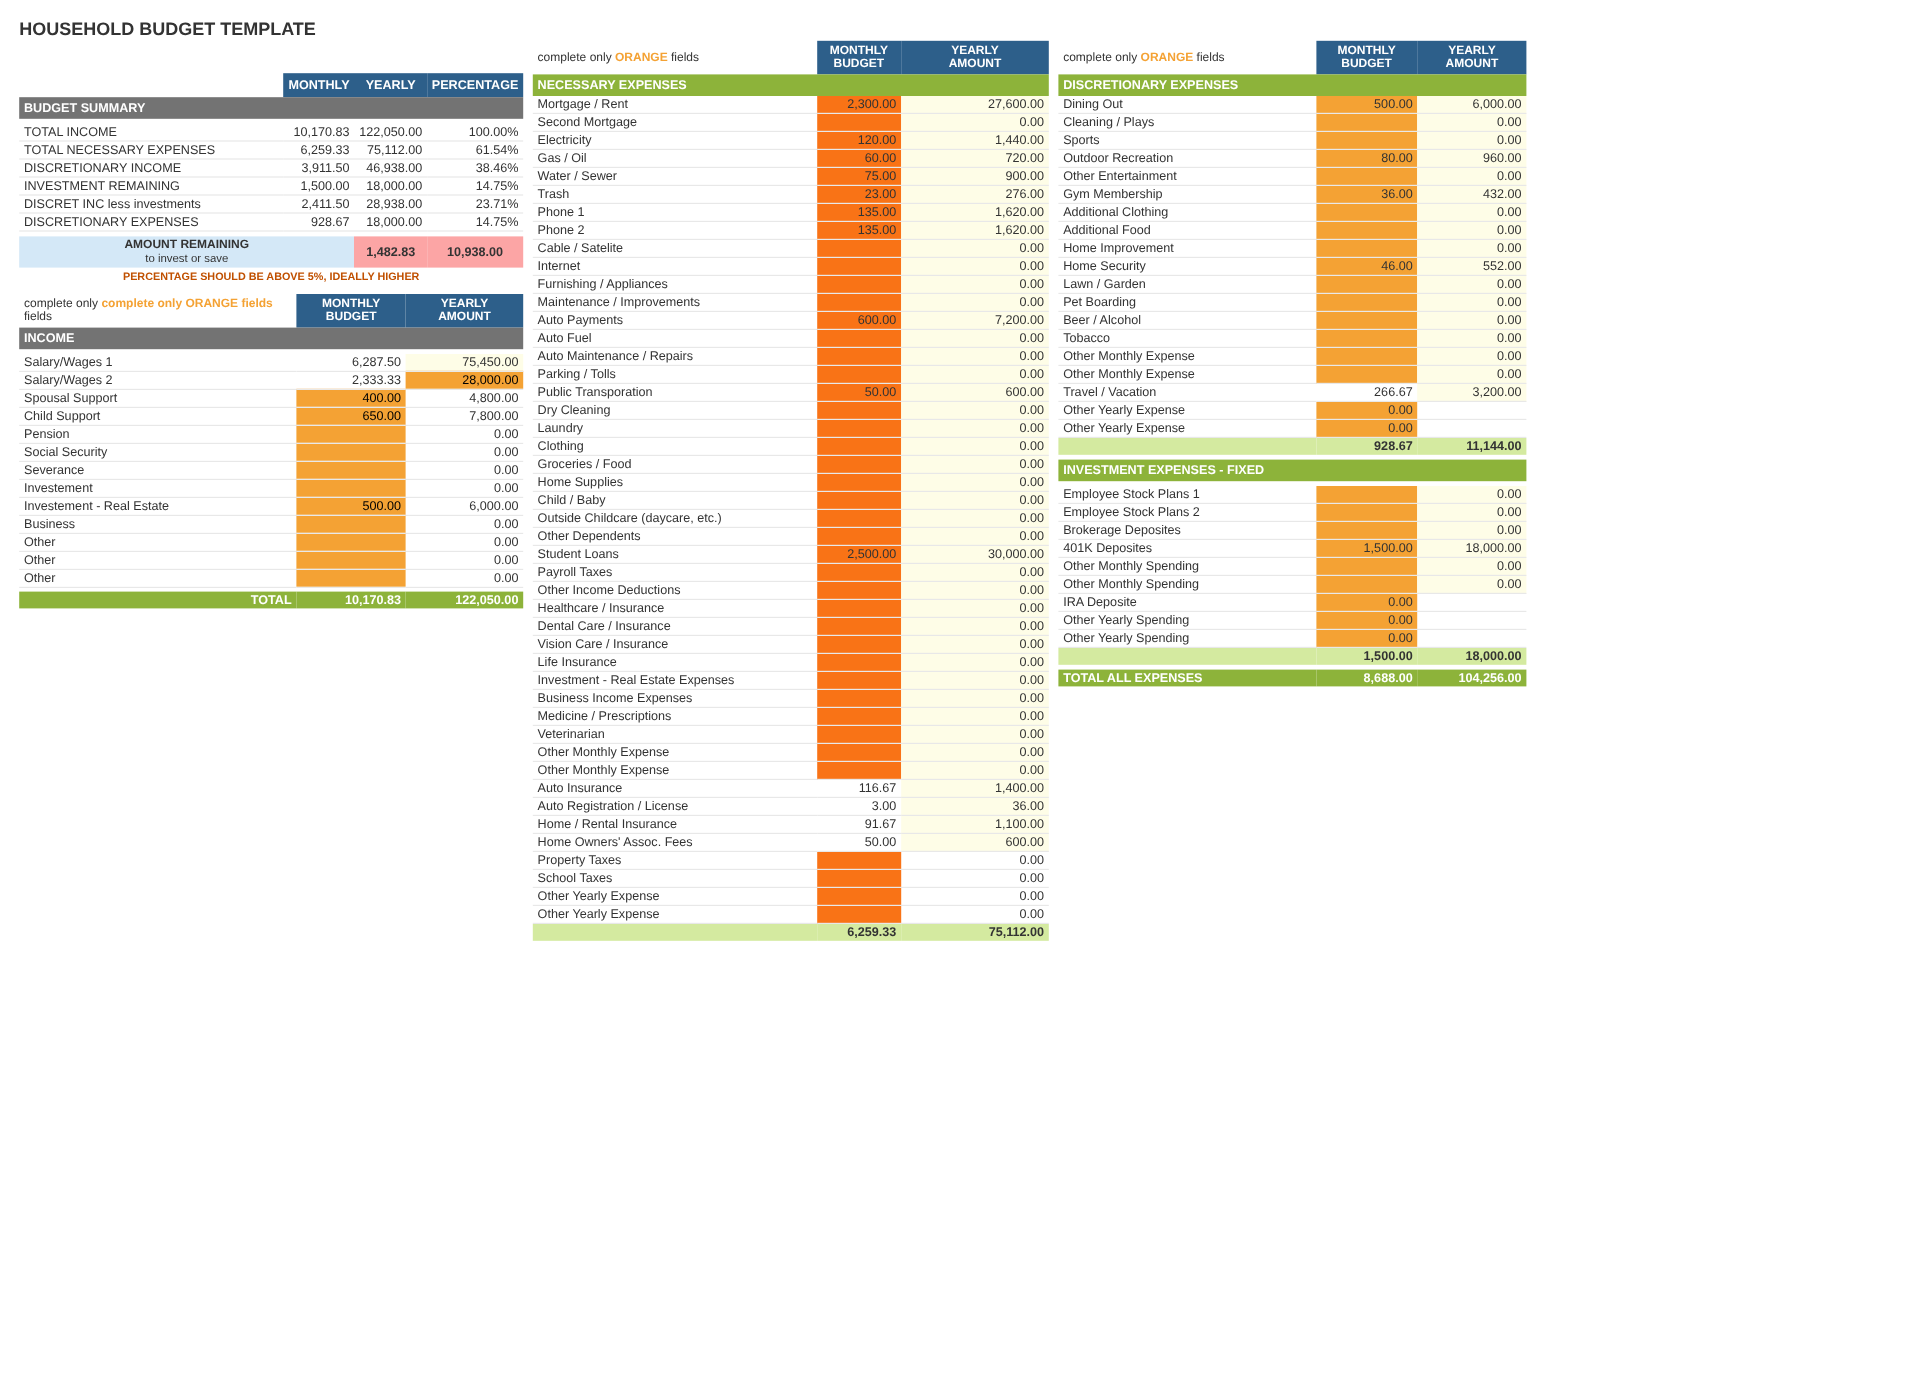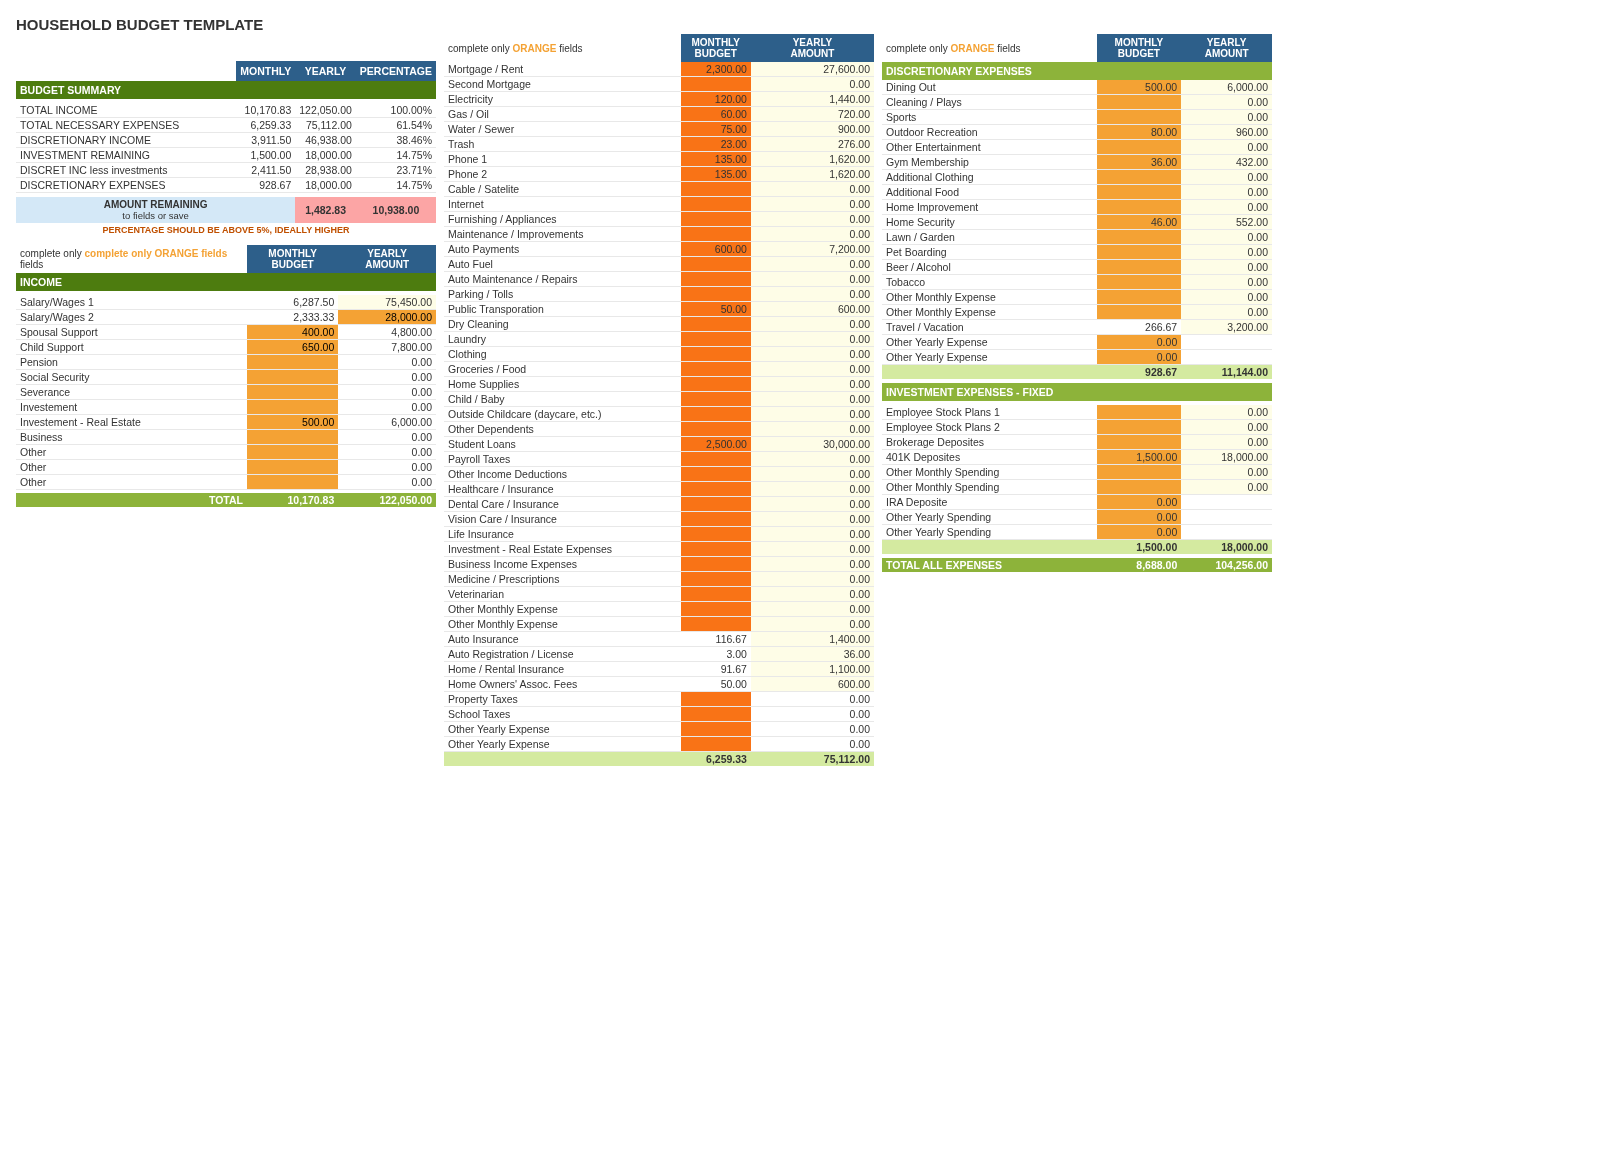--- a/index.html
+++ b/index.html
@@ -35,21 +35,21 @@
       background: #2d5f8a;
       color: #fff;
       text-align: center;
       font-weight: bold;
       padding: 4px 4px;
     }
     .hdr-row th.label-col { background: #fff; }
 
     
     .section-hdr td {
-      background: #4d7c0f;
+      background: #737373;
       color: #fff;
       font-weight: bold;
       padding: 3px 4px;
     }
     .section-hdr-green td {
       background: #8db33a;
       color: #fff;
       font-weight: bold;
       padding: 3px 4px;
     }
@@ -191,21 +191,21 @@
           <td class="num">18,000.00</td>
           <td class="pct">14.75%</td>
         </tr>
         <tr class="spacer">
             <td colspan="4"></td>
           </tr>
 
         <tr>
           <td colspan="2" class="amount-remaining-label">
             <div>AMOUNT REMAINING</div>
-            <div style="font-weight:normal;font-size:9.5px;">to fields or save</div>
+            <div style="font-weight:normal;font-size:9.5px;">to invest or save</div>
           </td>
           <td class="amount-remaining-value">1,482.83</td>
           <td class="amount-remaining-value">10,938.00</td>
 
         </tr>
         <tr>
           <td colspan="4" class="pct-note">PERCENTAGE SHOULD BE ABOVE 5%, IDEALLY HIGHER</td>
         </tr>
         <tr class="spacer">
             <td colspan="4"></td>
@@ -333,20 +333,23 @@
               complete only <span style="color:#f4a234;font-weight:bold;">ORANGE</span> fields
             </div>
           </td>
           <th style="background:#2d5f8a;color:#fff;text-align:center;font-size:10px;padding:3px 4px;font-weight:bold;white-space:pre-line;">MONTHLY
 BUDGET</th>
           <th style="background:#2d5f8a;color:#fff;text-align:center;font-size:10px;padding:3px 4px;font-weight:bold;white-space:pre-line;">YEARLY
 AMOUNT</th>
         </tr>
       </thead>
       <tbody>
+        <tr class="section-hdr-green">
+          <td colspan="3">NECESSARY EXPENSES</td>
+        </tr>
 
         <tr class="data-row">
           <td class="nec-label">Mortgage / Rent</td>
           <td class="nec-orange">2,300.00</td>
           <td class="nec-yellow">27,600.00</td>
         </tr>
 
         <tr class="data-row">
           <td class="nec-label">Second Mortgage</td>
           <td class="nec-orange"></td>

